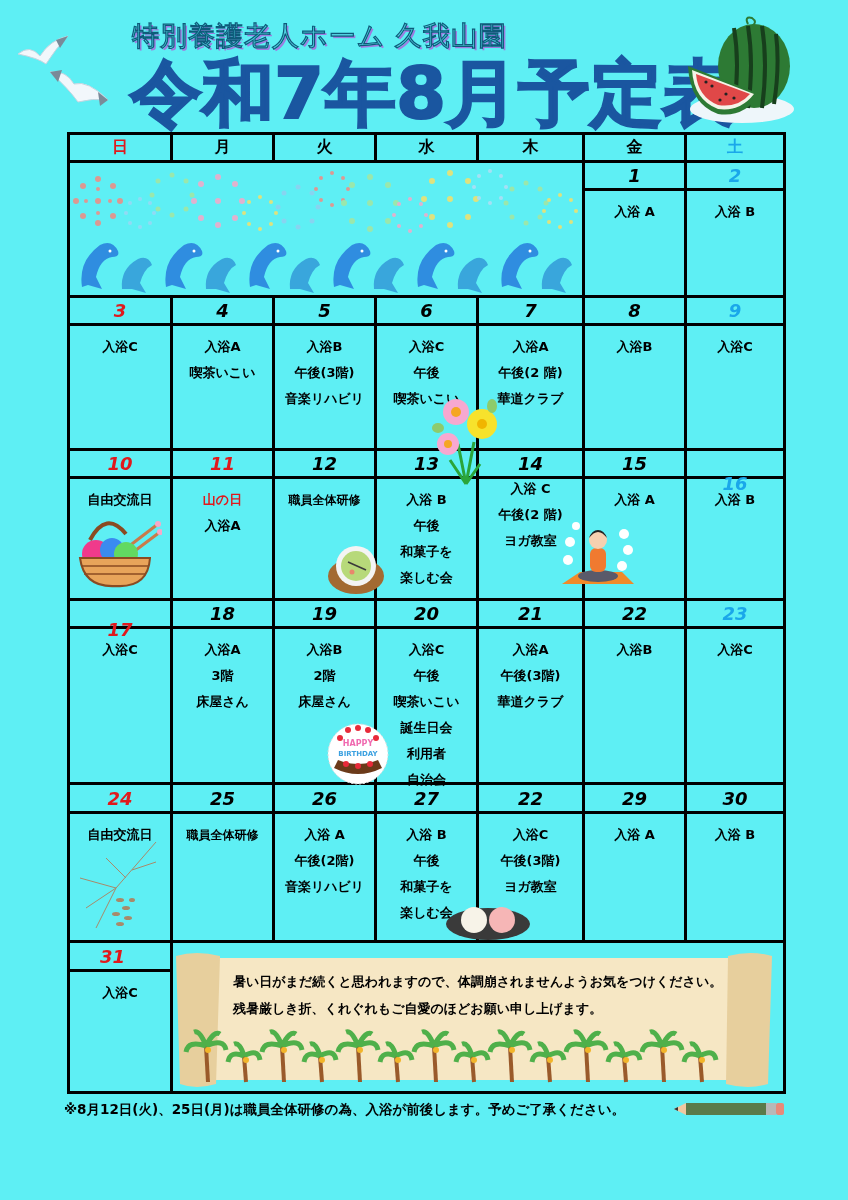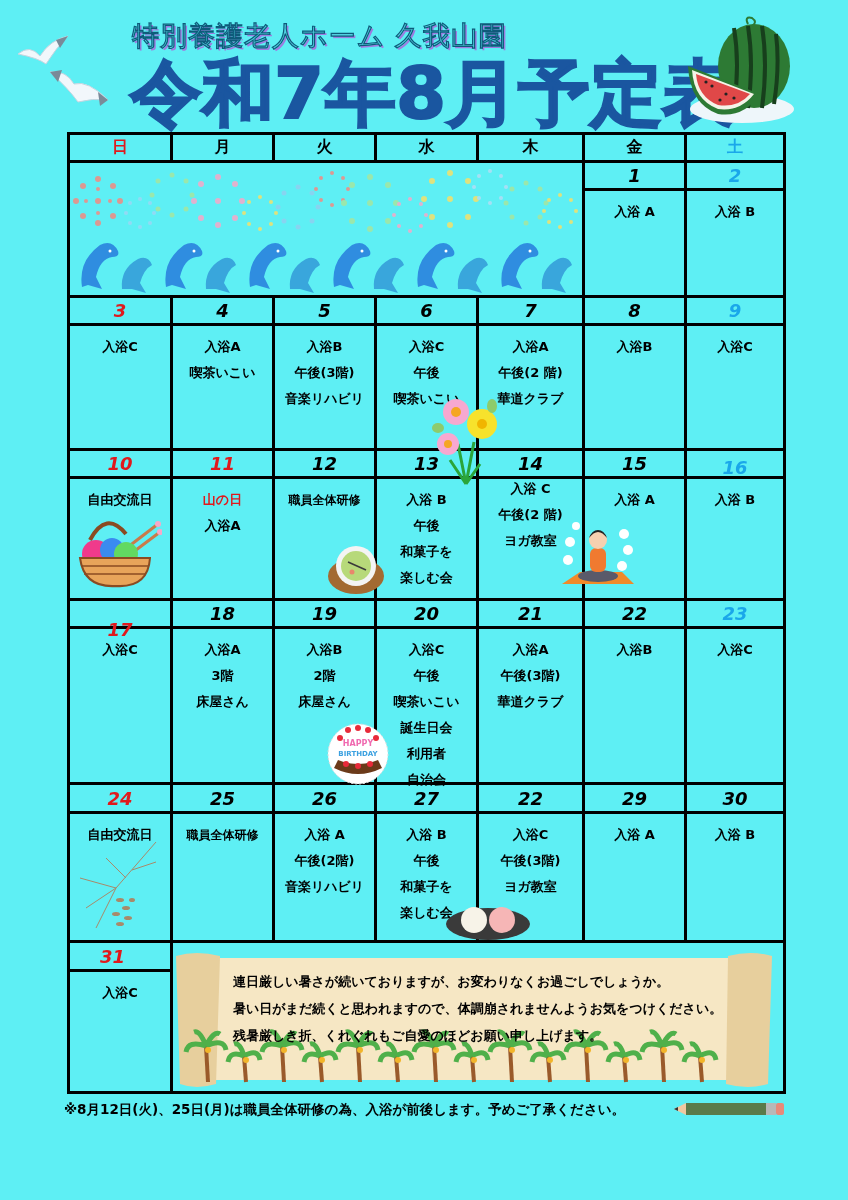--- a/index.html
+++ b/index.html
@@ -338,21 +338,21 @@
   <div class="body" style="left:617px;top:191px;width:96px">
       <div class="line">入浴C</div>
     </div>
 
   <div class="cell date red" style="left:0;top:316px;width:100px;height:25px">10</div>
   <div class="cell date red" style="left:103px;top:316px;width:99px;height:25px">11</div>
   <div class="cell date" style="left:205px;top:316px;width:99px;height:25px">12</div>
   <div class="cell date" style="left:307px;top:316px;width:99px;height:25px">13</div>
   <div class="cell date" style="left:409px;top:316px;width:103px;height:25px">14</div>
   <div class="cell date" style="left:515px;top:316px;width:99px;height:25px">15</div>
-  <div class="cell date blue" style="left:617px;top:316px;width:96px;height:32px">16</div>
+  <div class="cell date blue" style="left:617px;top:332px;width:96px;height:32px">16</div>
 
   <div class="body" style="left:0;top:344px;width:100px">
       <div class="line">自由交流日</div>
     </div>
   <div class="body" style="left:103px;top:344px;width:99px">
       <div class="line red">山の日</div>
       <div class="line">入浴A</div>
     </div>
   <div class="body" style="left:205px;top:344px;width:99px">
       <div class="line" style="font-size:12px">職員全体研修</div>
@@ -616,21 +616,20 @@
         <circle cx="2" cy="4" r="3" fill="#f2b52a"></circle>
       </g>
     <g transform="translate(524,106)">
         <line x1="0" y1="0" x2="2" y2="26" stroke="#9a5a2a" stroke-width="4"></line>
         <path d="M0 0 Q-14 -6 -16 6 M0 0 Q14 -8 16 4 M0 0 Q-4 -14 -10 -12" stroke="#4fb04a" stroke-width="5" fill="none"></path>
         <circle cx="2" cy="4" r="3" fill="#f2b52a"></circle>
       </g>
   </g>
 </svg>
 <div class="scroll-text">
-  <div>連日厳しい暑さが続いておりますが、お変わりなくお過ごしでしょうか。</div>
   <div>暑い日がまだ続くと思われますので、体調崩されませんようお気をつけください。</div>
   <div>残暑厳しき折、くれぐれもご自愛のほどお願い申し上げます。</div>
 </div>
 
 <div class="note">※8月12日(火)、25日(月)は職員全体研修の為、入浴が前後します。予めご了承ください。</div>
 <svg class="pencil" viewBox="0 0 112 16">
   <path d="M0 8 L12 2 L12 14 Z" fill="#f0c8a0"></path>
   <path d="M0 8 L4 6 L4 10 Z" fill="#333"></path>
   <rect x="12" y="2" width="80" height="12" fill="#5a7a4a"></rect>
   <rect x="92" y="2" width="10" height="12" fill="#b8b8b8"></rect>

